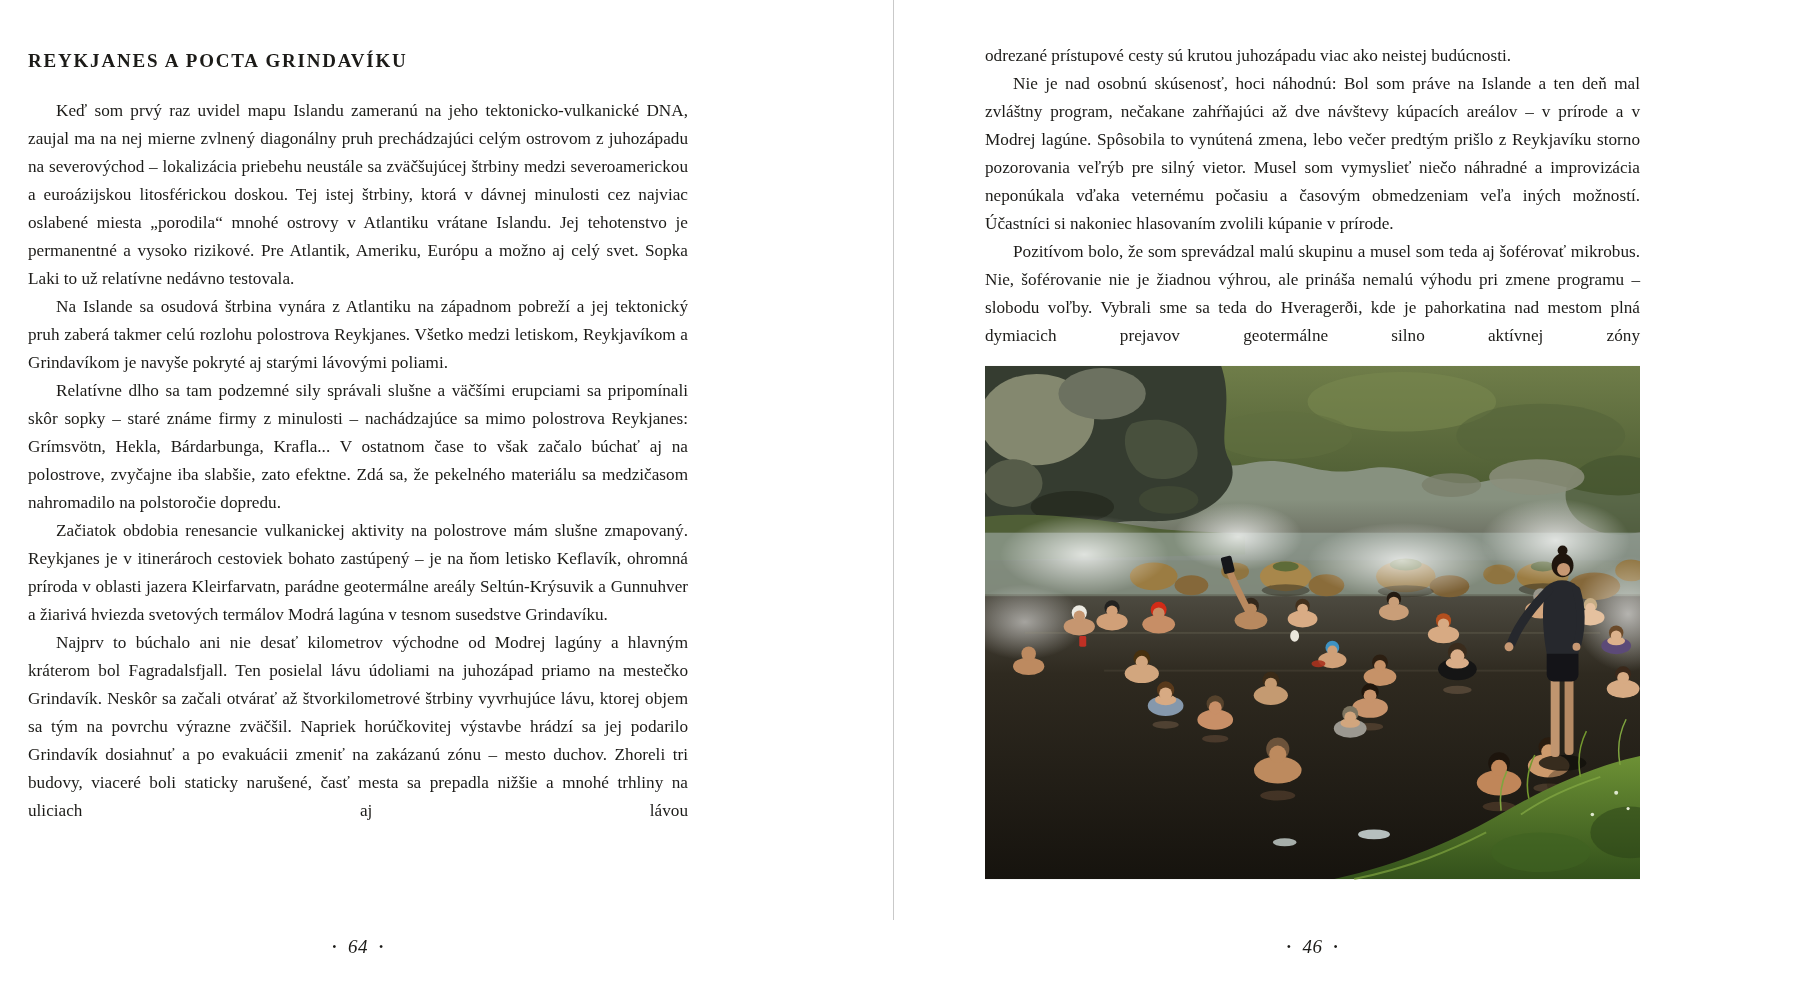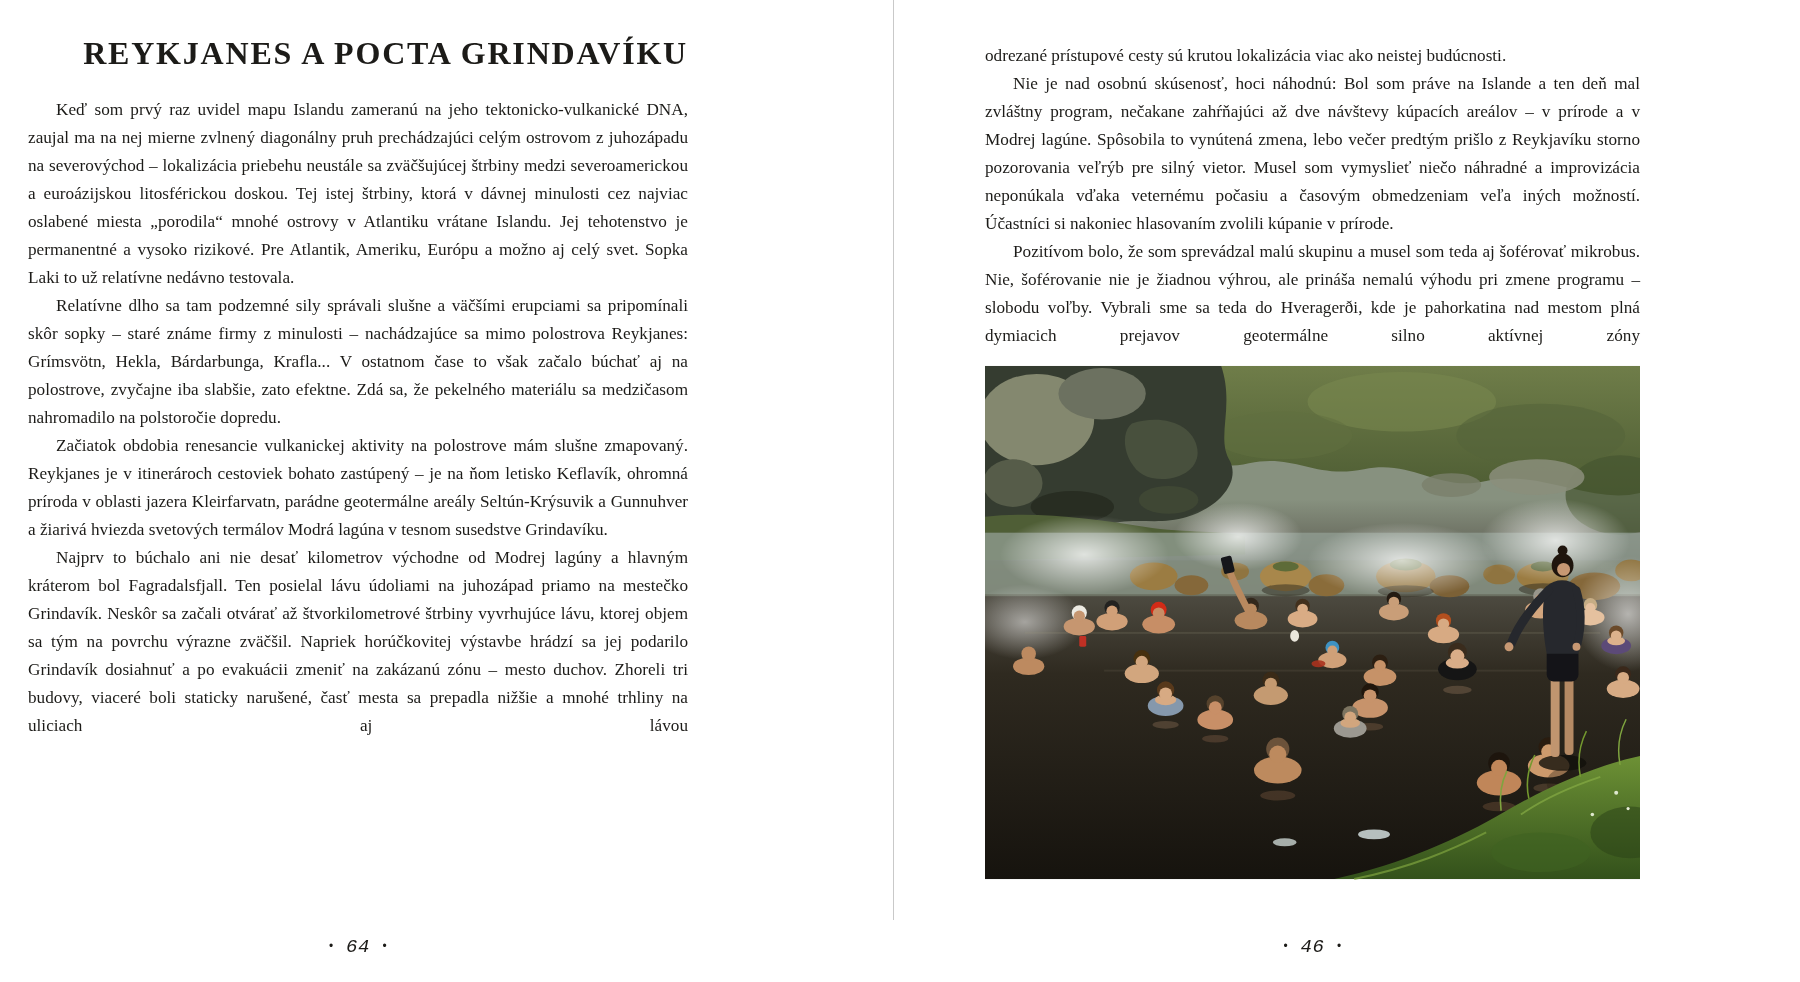--- a/index.html
+++ b/index.html
@@ -10,67 +10,68 @@
     font-family:"Liberation Serif", serif; color:var(--ink);
   }
   .gutter {
     position:absolute; left:893px; top:0; width:1px; height:920px;
     background:var(--divider);
   }
   .col { position:absolute; }
   .col-left  { left:28px;  top:34px; width:660px; }
   .col-right { left:985px; top:42px; width:655px; }
   h1.title {
-    font-size:32px; font-weight:700; line-height:1.2; text-align:right;
-    letter-spacing:1.8px; margin:0 0 24px 0; color:var(--ink);
+    font-size:19px; font-weight:700; line-height:1.2; text-align:left;
+    letter-spacing:1.8px; margin:16px 0 24px 0; color:var(--ink);
     font-family:"Liberation Serif", serif;
   }
   .body {
     font-size:17.2px; line-height:28px; text-align:justify;
     text-justify:inter-word; hyphens:none; color:var(--ink);
   }
   .body p { margin:0; text-indent:28px; }
   .body p.noindent { text-indent:0; }
   .body p.just-last { text-align-last:justify; }
   .left-body { max-height:846px; overflow:hidden; }
   .photo {
     display:block; width:655px; height:517px; margin-top:14px;
   }
   .pagenum {
     position:absolute; top:936px; text-align:center;
-    font-style:italic; font-size:19px; letter-spacing:0.5px; color:var(--ink);font-family:Liberation Mono, monospace;
+    font-style:italic; font-size:19px; letter-spacing:0.5px; color:var(--ink);
   }
   .pagenum-left  { left:28px;  width:660px; }
   .pagenum-right { left:985px; width:655px; }
   .pagenum .dot { font-style:normal; font-size:12px; vertical-align:2px; padding:0 11px; }
 </style>
 </head>
 <body>
 
 <div class="spread">
 
   <div class="gutter"></div>
 
   <div class="col col-left">
     <h1 class="title">REYKJANES A POCTA GRINDAVÍKU</h1>
     <div class="body left-body">
       <p>Keď som prvý raz uvidel mapu Islandu zameranú na jeho tektonicko-vulkanické DNA, zaujal ma na nej mierne zvlnený diagonálny pruh prechádzajúci celým ostrovom z juhozápadu na severovýchod – lokalizácia priebehu neustále sa zväčšujúcej štrbiny medzi severoamerickou a euroázijskou litosférickou doskou. Tej istej štrbiny, ktorá v dávnej minulosti cez najviac oslabené miesta „porodila“ mnohé ostrovy v Atlantiku vrátane Islandu. Jej tehotenstvo je permanentné a vysoko rizikové. Pre Atlantik, Ameriku, Európu a možno aj celý svet. Sopka Laki to už relatívne nedávno testovala.</p>
+      <p>Na Islande sa osudová štrbina vynára z Atlantiku na západnom pobreží a jej tektonický pruh zaberá takmer celú rozlohu polostrova Reykjanes. Všetko medzi letiskom, Reykjavíkom a Grindavíkom je navyše pokryté aj starými lávovými poliami.</p>
       <p>Relatívne dlho sa tam podzemné sily správali slušne a väčšími erupciami sa pripomínali skôr sopky – staré známe firmy z minulosti – nachádzajúce sa mimo polostrova Reykjanes: Grímsvötn, Hekla, Bárdarbunga, Krafla... V ostatnom čase to však začalo búchať aj na polostrove, zvyčajne iba slabšie, zato efektne. Zdá sa, že pekelného materiálu sa medzičasom nahromadilo na polstoročie dopredu.</p>
       <p>Začiatok obdobia renesancie vulkanickej aktivity na polostrove mám slušne zmapovaný. Reykjanes je v itinerároch cestoviek bohato zastúpený – je na ňom letisko Keflavík, ohromná príroda v oblasti jazera Kleirfarvatn, parádne geotermálne areály Seltún-Krýsuvik a Gunnuhver a žiarivá hviezda svetových termálov Modrá lagúna v tesnom susedstve Grindavíku.</p>
       <p class="just-last">Najprv to búchalo ani nie desať kilometrov východne od Modrej lagúny a hlavným kráterom bol Fagradalsfjall. Ten posielal lávu údoliami na juhozápad priamo na mestečko Grindavík. Neskôr sa začali otvárať až štvorkilometrové štrbiny vyvrhujúce lávu, ktorej objem sa tým na povrchu výrazne zväčšil. Napriek horúčkovitej výstavbe hrádzí sa jej podarilo Grindavík dosiahnuť a po evakuácii zmeniť na zakázanú zónu – mesto duchov. Zhoreli tri budovy, viaceré boli staticky narušené, časť mesta sa prepadla nižšie a mnohé trhliny na uliciach aj lávou</p>
     </div>
   </div>
 
   <div class="pagenum pagenum-left">
     <span class="dot">•</span><span>64</span><span class="dot">•</span>
   </div>
 
   <div class="col col-right">
     <div class="body">
-      <p class="noindent">odrezané prístupové cesty sú krutou lokalizácia viac ako neistej budúcnosti.</p>
+      <p class="noindent">odrezané prístupové cesty sú krutou juhozápadu viac ako neistej budúcnosti.</p>
       <p>Nie je nad osobnú skúsenosť, hoci náhodnú: Bol som práve na Islande a ten deň mal zvláštny program, nečakane zahŕňajúci až dve návštevy kúpacích areálov – v prírode a v Modrej lagúne. Spôsobila to vynútená zmena, lebo večer predtým prišlo z Reykjavíku storno pozorovania veľrýb pre silný vietor. Musel som vymyslieť niečo náhradné a improvizácia neponúkala vďaka veternému počasiu a časovým obmedzeniam veľa iných možností. Účastníci si nakoniec hlasovaním zvolili kúpanie v prírode.</p>
       <p class="just-last">Pozitívom bolo, že som sprevádzal malú skupinu a musel som teda aj šoférovať mikrobus. Nie, šoférovanie nie je žiadnou výhrou, ale prináša nemalú výhodu pri zmene programu – slobodu voľby. Vybrali sme sa teda do Hveragerði, kde je pahorkatina nad mestom plná dymiacich prejavov geotermálne silno aktívnej zóny</p>
     </div>
 
     <svg class="photo" role="img" viewBox="0 0 660 517" aria-label="Skupina ľudí kúpajúcich sa v pariacej geotermálnej rieke pod machom porastenými skalami; vpravo stojí žena v tmavom oblečení, vpravo dole trávnatý breh">
       <defs>
         <linearGradient id="gw" x1="0" y1="0" x2="0" y2="1">
           <stop offset="0.26" stop-color="#87917f"></stop>
           <stop offset="0.40" stop-color="#56544a"></stop>
           <stop offset="0.60" stop-color="#2f2a20"></stop>

